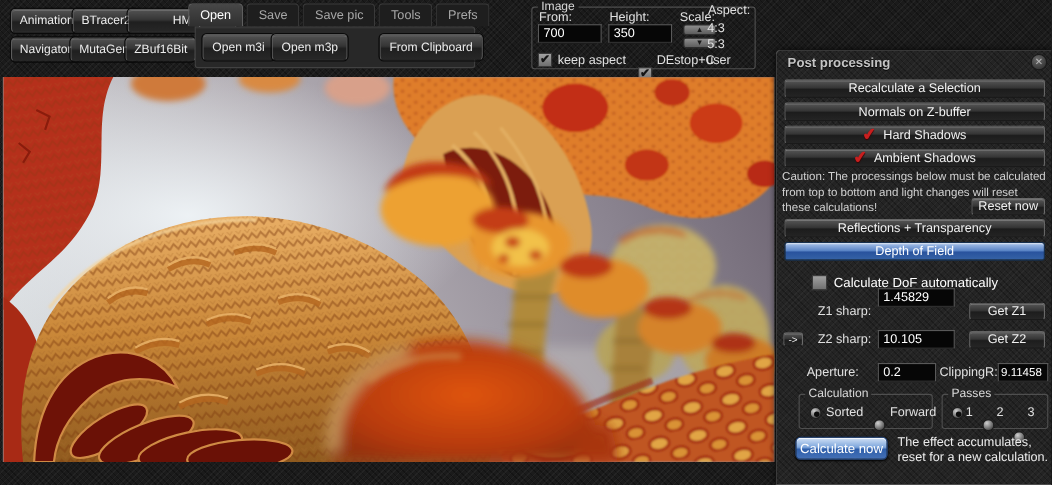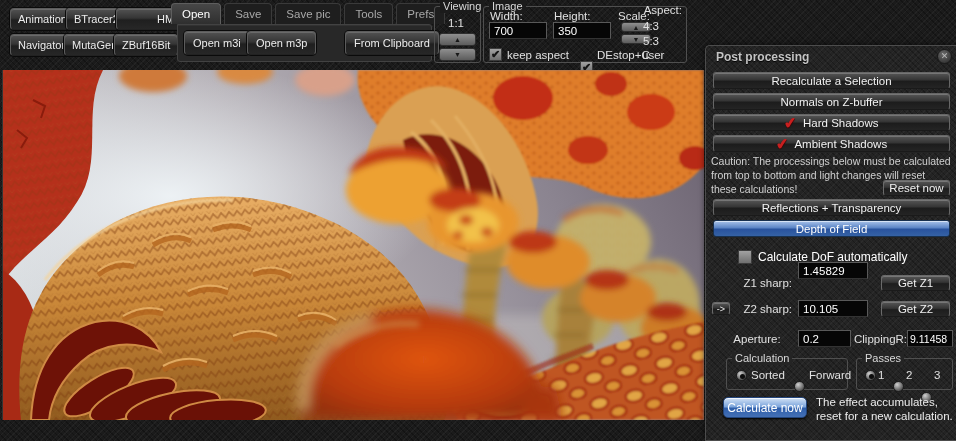--- a/index.html
+++ b/index.html
@@ -144,34 +144,24 @@
     <div class="tab">Save pic</div>
     <div class="tab">Tools</div>
     <div class="tab">Prefs</div>
   </div>
   <div class="abs tabpanel" style="left:177px;top:24px;width:255px;height:38px;">
     <div class="abs btn" style="left:6px;top:6px;height:24px;padding:0 8px;">Open m3i</div>
     <div class="abs btn" style="left:69px;top:6px;height:24px;padding:0 8px;">Open m3p</div>
     <div class="abs btn" style="left:167px;top:6px;height:24px;padding:0 8px;">From Clipboard</div>
   </div>
 
-  <div class="abs gbox" style="left:434px;top:6px;width:47px;height:57px;">
-    <span class="legend">Viewing</span>
-    <div class="abs lbl" style="left:13px;top:10px;">1:1</div>
-    <div class="abs spin" style="left:4px;top:26px;width:37px;height:13px;">
-        <span>▲</span>
-      </div>
-    <div class="abs spin" style="left:4px;top:41px;width:37px;height:13px;">
-        <span>▼</span>
-      </div>
-  </div>
 
   <div class="abs gbox" style="left:483px;top:6px;width:204px;height:57px;">
     <span class="legend">Image</span>
-    <div class="abs lbl" style="left:6px;top:3px;">Width:</div>
+    <div class="abs lbl" style="left:6px;top:3px;">From:</div>
     <div class="abs" style="left:5px;top:15px;width:58px;height:17px;"><input class="field" readonly="" value="700" style=""></div>
     <div class="abs lbl" style="left:70px;top:3px;">Height:</div>
     <div class="abs" style="left:69px;top:15px;width:58px;height:17px;"><input class="field" readonly="" value="350" style=""></div>
     <div class="abs lbl" style="left:134px;top:3px;">Scale:</div>
     <div class="abs spin" style="left:137px;top:15px;width:30px;height:10px;">
         <span>▲</span>
       </div>
     <div class="abs spin" style="left:137px;top:27px;width:30px;height:10px;">
         <span>▼</span>
       </div>

